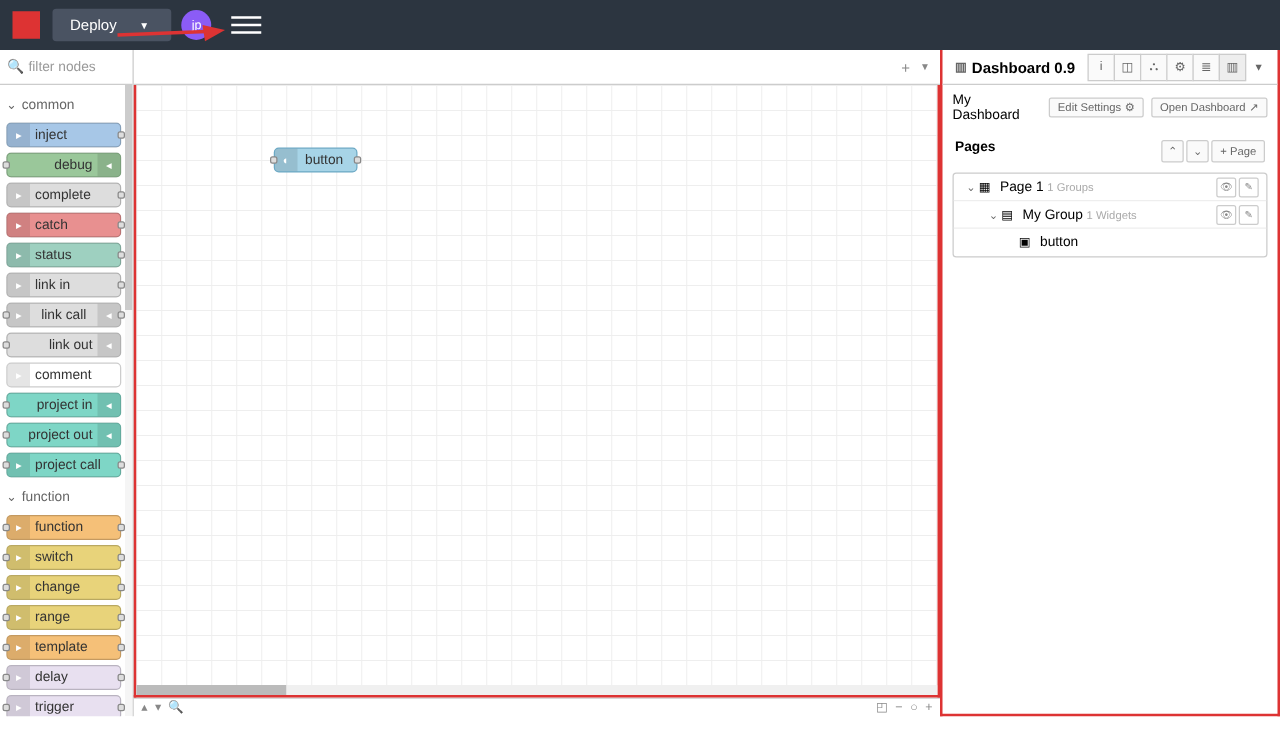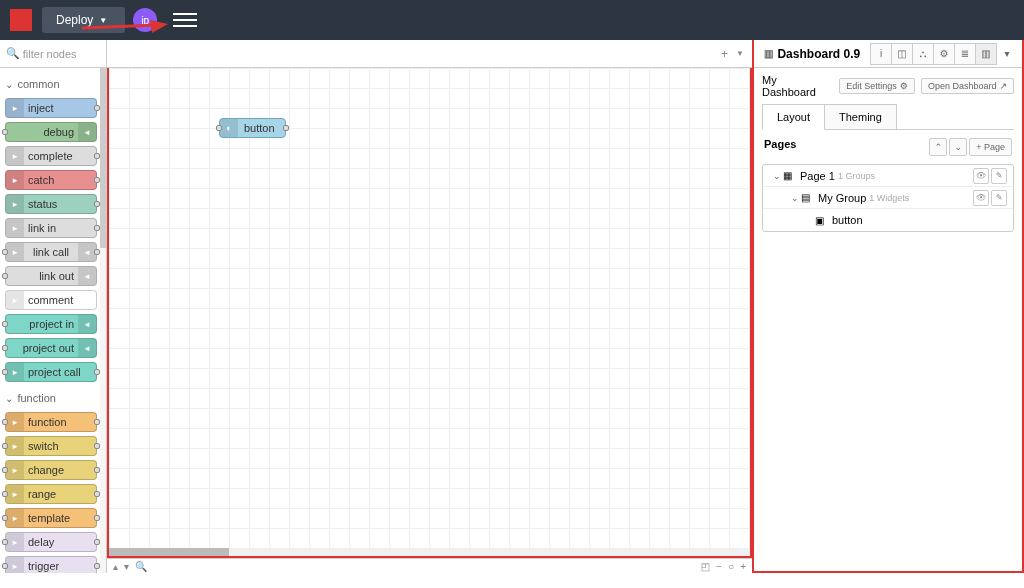--- a/index.html
+++ b/index.html
@@ -1,21 +1,21 @@
 <!DOCTYPE html>
 <html><head>
 <meta charset="utf-8">
 <style>
 * { margin:0; padding:0; box-sizing:border-box; font-family:-apple-system,BlinkMacSystemFont,"Segoe UI",Helvetica,Arial,sans-serif; }
 body { width:1024px; height:588px; overflow:hidden; background:#fff; font-size:12px; }
 .header { height:40px; background:#2c3540; display:flex; align-items:center; padding:0 10px; color:#fff; }
 .logo { width:22px; height:22px; background:#d33; margin-right:10px; display:inline-block; }
 .header-title { font-size:14px; font-weight:600; flex:1; }
 .deploy-area { position:relative; display:flex; align-items:center; gap:8px; }
-.deploy-btn { background:#4a5362; border:none; color:#fff; padding:6px 18px 6px 14px; font-size:12px; display:flex; align-items:center; gap:6px; border-radius:3px; }
+.deploy-btn { background:#4a5362; border:none; color:#fff; padding:6px 18px 6px 14px; font-size:12px; display:flex; align-items:center; gap:18px; border-radius:3px; }
 .avatar { width:24px; height:24px; border-radius:50%; background:#8b5cf6; display:flex; align-items:center; justify-content:center; font-size:10px; color:#fff; }
 .menu-icon { width:24px; height:24px; display:flex; flex-direction:column; justify-content:center; gap:4px; margin-left:8px; cursor:pointer; }
 .menu-icon span { height:2px; background:#fff; }
 .arrow-annotation { position:absolute; top:12px; right:27px; width:90px; height:18px; pointer-events:none; }
 .main { display:flex; height:533px; }
 .palette { width:107px; border-right:1px solid #ccc; display:flex; flex-direction:column; }
 .filter-wrap { height:28px; border-bottom:1px solid #ccc; display:flex; align-items:center; padding:0 6px; color:#999; font-size:11px; }
 .palette-body { flex:1; overflow:hidden; padding:4px 3px; position:relative; }
 .pal-scroll { position:absolute; right:0; top:0; width:6px; height:100%; background:#f5f5f5; }
 .pal-thumb { width:6px; height:180px; background:#ccc; }
@@ -247,24 +247,20 @@
       <div class="sb-btn">⚙</div>
       <div class="sb-btn">≣</div>
       <div class="sb-btn" style="background:#eee">▥</div>
       <div class="sb-btn" style="border:none;background:none">▾</div>
     </div>
     <div class="sb-section-head">
       <span class="lb">My Dashboard</span>
       <span class="edit-btn"><span>Edit Settings</span> ⚙</span>
       <span class="edit-btn"><span>Open Dashboard</span> ↗</span>
     </div>
-    <div class="sb-tabs">
-      <div class="sb-tab active">Layout</div>
-      <div class="sb-tab">Theming</div>
-    </div>
     <div class="pages-row">
       <span class="lb">Pages</span>
       <span class="mini-btn">⌃</span>
       <span class="mini-btn">⌄</span>
       <span class="mini-btn wide">+ Page</span>
     </div>
     <div class="tree">
       <div class="tree-row" style="padding-left:10px">
         <span class="chev">⌄</span>
           <span class="icon">▦</span>

